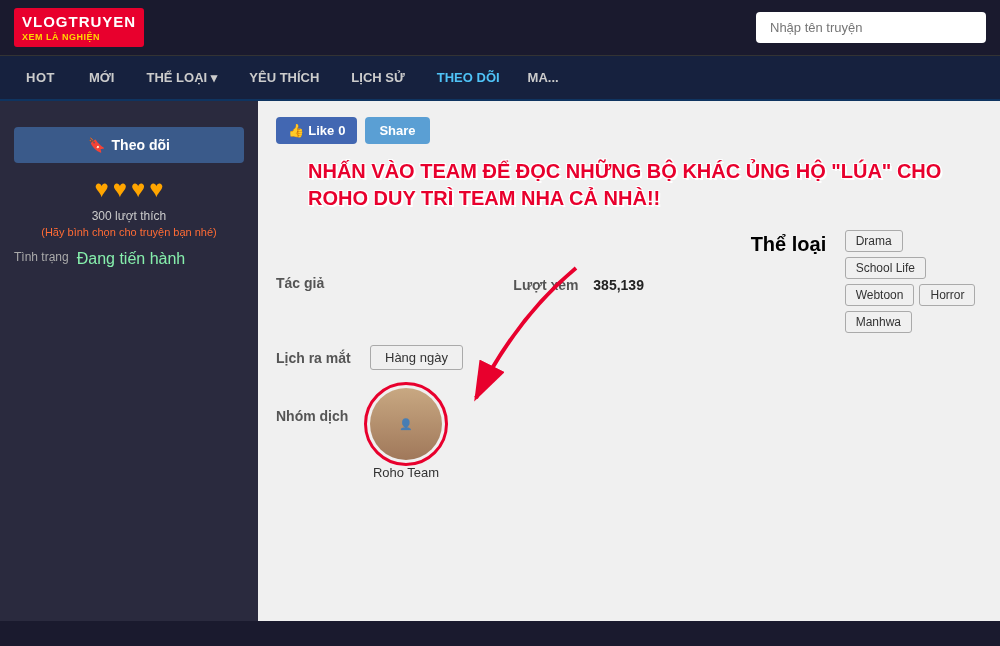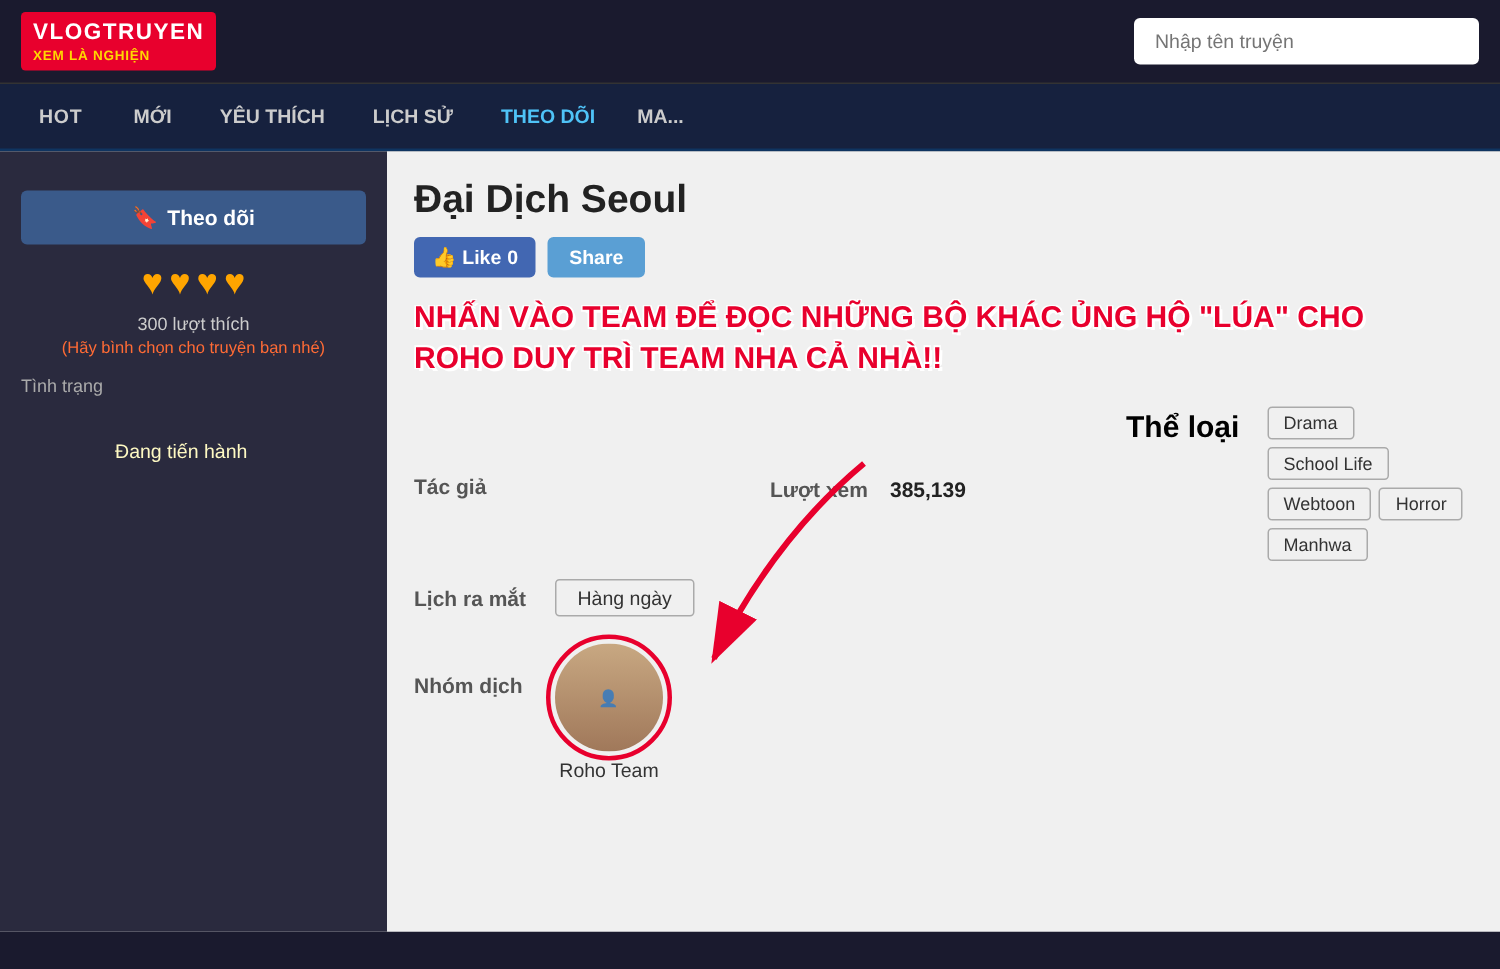--- a/index.html
+++ b/index.html
@@ -16,20 +16,21 @@
     </div>
   </div>
   <div style="display:flex; align-items:center;">
     <input type="text" style="background: rgb(255, 255, 255); color: rgb(51, 51, 51); border: none; padding: 8px 14px; border-radius: 4px; font-size: 13px; width: 230px; outline: none;" placeholder="Nhập tên truyện">
   </div>
 </div>
 
 <div style="background:#16213e; display:flex; align-items:center; padding:0 8px; border-bottom:2px solid #0f3460;">
   <div style="color:#ccc; padding:14px 18px; font-size:13px; font-weight:700; cursor:pointer; letter-spacing:0.5px;">HOT</div>
   <div style="color:#ccc; padding:14px 16px; font-size:13px; font-weight:700; cursor:pointer;">MỚI</div>
+  <div style="color:#ccc; padding:14px 16px; font-size:13px; font-weight:700; cursor:pointer;">THỂ LOẠI ▾</div>
   <div style="color:#ccc; padding:14px 16px; font-size:13px; font-weight:700; cursor:pointer;">YÊU THÍCH</div>
   <div style="color:#ccc; padding:14px 16px; font-size:13px; font-weight:700; cursor:pointer;">LỊCH SỬ</div>
   <div style="color:#4fc3f7; padding:14px 16px; font-size:13px; font-weight:700; cursor:pointer;">THEO DÕI</div>
   <div style="color:#ccc; padding:14px 12px; font-size:13px; font-weight:700; cursor:pointer;">MA...</div>
 </div>
 
 <div style="display:flex; background:#e8e8e8; min-height:520px;">
 
   <div style="width:258px; min-width:258px; background:#2a2a3e; display:flex; flex-direction:column; align-items:center; padding:12px 14px;">
 
@@ -44,38 +45,37 @@
       <span style="color:#ffa500; font-size:24px; cursor:pointer;">♥</span>
       <span style="color:#ffa500; font-size:24px; cursor:pointer;">♥</span>
       <span style="color:#ffa500; font-size:24px; cursor:pointer;">♥</span>
     </div>
 
     <div style="color:#ccc; font-size:12px; margin-top:6px;">300 lượt thích</div>
     <div style="color:#ff6b35; font-size:11px; margin-top:3px; text-align:center;">(Hãy bình chọn cho truyện bạn nhé)</div>
 
     <div style="display:flex; gap:8px; margin-top:12px; width:100%; align-self:flex-start;">
       <span style="color:#aaa; font-size:12px;">Tình trạng</span>
-      <span style="color:#fef9c3; font-size:13px;margin-top:43px;">Đang tiến hành</span>
+      <span style="color:#86efac; font-size:16px;">Đang tiến hành</span>
     </div>
   </div>
 
   <div style="flex:1; background:#f0f0f0; padding:16px 22px 16px 18px; color:#222; position:relative;">
 
-    <h1 style="font-size:26px; font-weight:700; color:#222; margin-bottom:10px;">Đại Dịch Seoul</h1>
 
     <div style="display:flex; gap:8px; margin-bottom:10px;">
       <button style="background:#4267b2; color:#fff; border:none; padding:6px 12px; border-radius:4px; font-size:13px; font-weight:600; cursor:pointer; display:flex; align-items:center; gap:4px;">
         <span>👍</span>
         <span>Like</span>
         <span>0</span>
       </button>
       <button style="background:#5a9fd4; color:#fff; border:none; padding:6px 14px; border-radius:4px; font-size:13px; font-weight:600; cursor:pointer;">Share</button>
     </div>
 
-    <div style="margin-bottom:14px; padding:4px 0;">
+    <div style="margin-bottom:14px; padding:4px 0;margin-left:32px;">
       <div style="font-size:20px; font-weight:900; color:#e8002d; text-shadow:2px 2px 0 #fff,-1px -1px 0 #fff,1px -1px 0 #fff,-1px 1px 0 #fff; line-height:1.35; max-width:680px;">NHẤN VÀO TEAM ĐỂ ĐỌC NHỮNG BỘ KHÁC ỦNG HỘ "LÚA" CHO ROHO DUY TRÌ TEAM NHA CẢ NHÀ!!</div>
     </div>
 
     <div style="display:grid; grid-template-columns:1fr 1fr 1fr; gap:4px 10px; margin-bottom:10px;">
 
       <div style="display:flex; align-items:center; gap:14px; margin-bottom:6px;">
         <span style="color:#555; font-size:14px; font-weight:600; min-width:80px;">Tác giả</span>
         <span style="color:#222; font-size:14px;"></span>
       </div>
 

